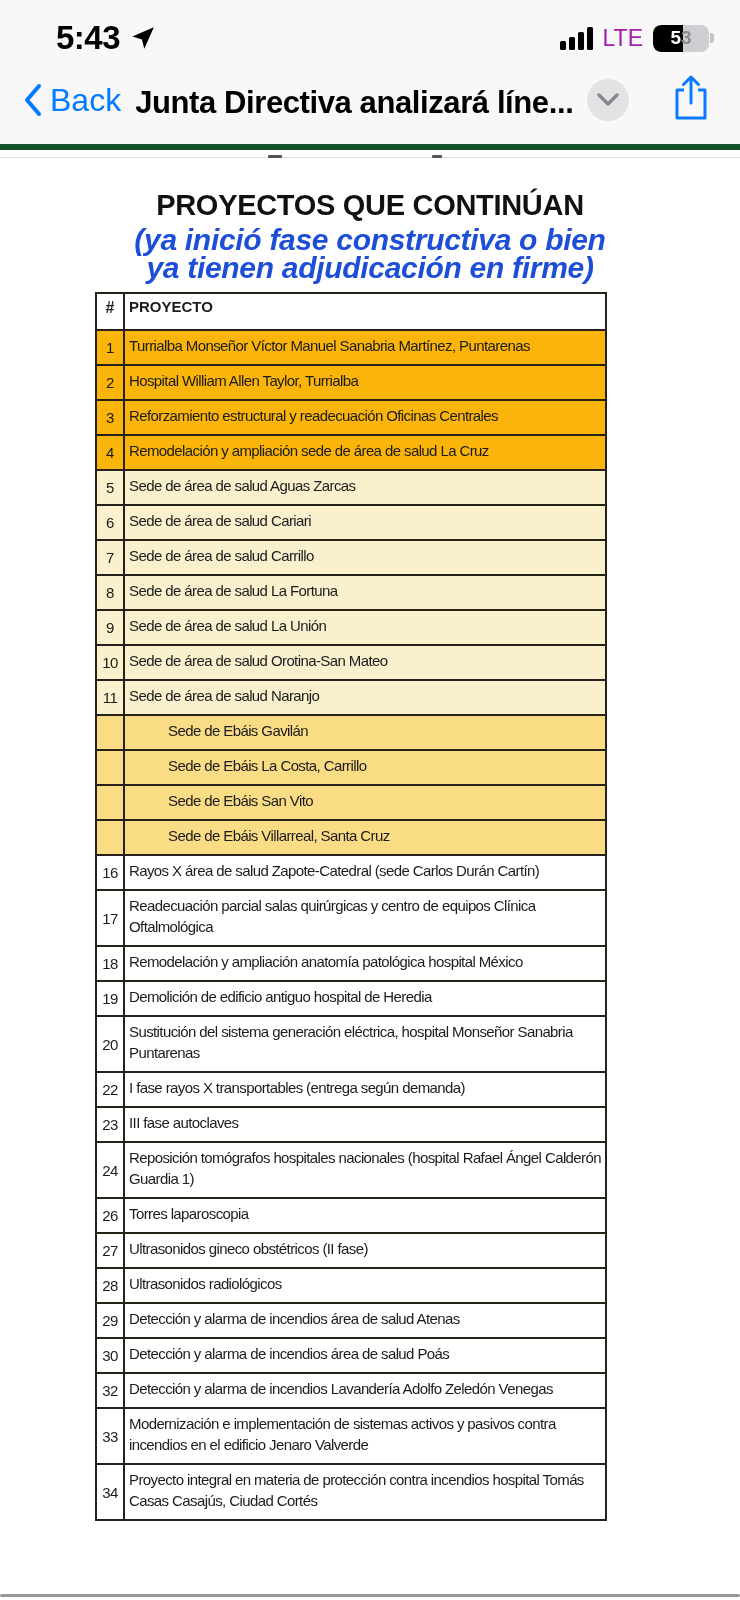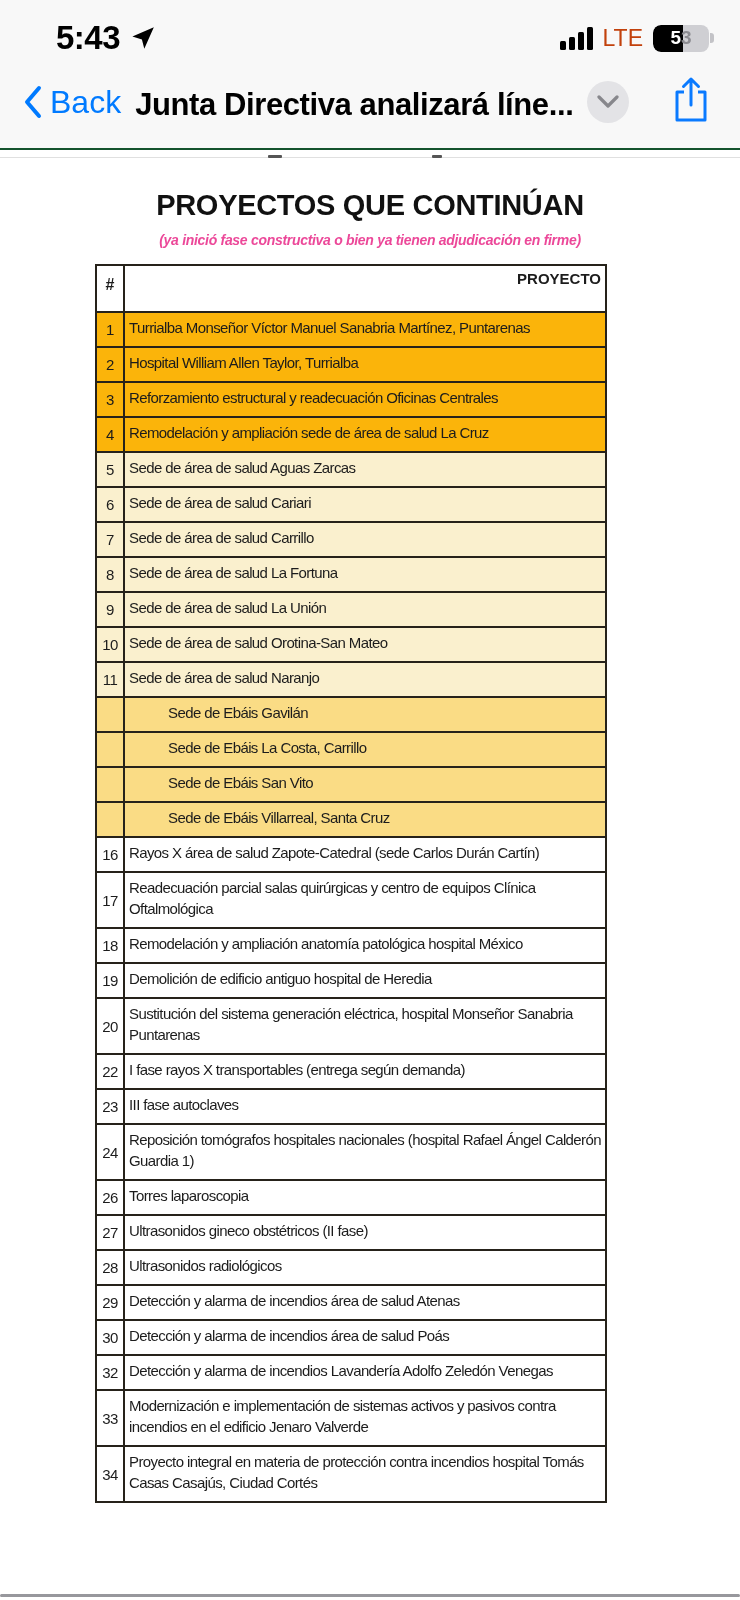--- a/index.html
+++ b/index.html
@@ -27,32 +27,32 @@
   .status-left{display:flex;align-items:center;gap:10px;}
   .time{font-size:33px;font-weight:700;color:#000;letter-spacing:-0.5px;}
   .loc-icon{width:26px;height:26px;display:inline-block;}
   .status-right{display:flex;align-items:center;gap:10px;}
   .signal{display:flex;align-items:flex-end;gap:3px;height:24px;}
   .signal i{display:block;width:6px;background:#000;border-radius:1.5px;}
   .signal i:nth-child(1){height:9px;}
   .signal i:nth-child(2){height:13px;}
   .signal i:nth-child(3){height:18px;}
   .signal i:nth-child(4){height:23px;}
-  .net{font-size:23px;color:#c2410c;letter-spacing:0;}
+  .net{font-size:23px;color:#a21caf;letter-spacing:0;}
   .battery{position:relative;width:56px;height:27px;border-radius:8px;background:#cfcfd3;overflow:hidden;display:flex;}
   .battery .fill{background:#000;height:100%;border-radius:8px 0 0 8px;}
   .battery .digits{position:absolute;inset:0;display:flex;align-items:center;justify-content:center;font-size:19px;font-weight:700;}
   .battery .digits .d1{color:#fff;}
   .battery .digits .d2{color:#8b8b90;}
   .battery-cap{width:4px;height:10px;background:#c3c3c7;border-radius:0 3px 3px 0;margin-left:1px;align-self:center;}
 
   
   .nav-bar{
     height:88px;background:var(--bar-bg);
-    border-bottom:2px solid #14532d;
+    border-bottom:6px solid #14532d;
     display:flex;align-items:center;
     padding:0 28px 6px 22px;
   }
   .back-btn{display:flex;align-items:center;gap:6px;color:var(--accent);cursor:pointer;flex:0 0 auto;}
   .back-btn svg{display:block;}
   .back-label{font-size:32px;}
   .nav-title-wrap{flex:1 1 auto;display:flex;align-items:flex-end;gap:14px;min-width:0;margin-left:14px;}
   .nav-title{font-size:31px;font-weight:600;color:#000;letter-spacing:-0.4px;white-space:nowrap;overflow:hidden;}
   .title-chevron{width:42px;height:42px;border-radius:50%;background:#e3e3e6;display:flex;align-items:center;justify-content:center;flex:0 0 auto;cursor:pointer;}
   .share-btn{flex:0 0 auto;margin-left:18px;cursor:pointer;}
@@ -63,30 +63,30 @@
   .remnant i{position:absolute;bottom:-1px;height:3px;background:#555;border-radius:1px;}
   .remnant i:nth-child(1){left:268px;width:14px;}
   .remnant i:nth-child(2){left:432px;width:10px;}
 
   .doc-title{
     margin-top:31px;text-align:center;
     font-size:29px;font-weight:700;color:#111;letter-spacing:-0.3px;
   }
   .doc-subtitle{
     margin:4px auto 0;width:500px;text-align:center;
-    font-size:14px;font-style:italic;font-weight:600;color:#ec4899;line-height:28px;letter-spacing:-0.3px;
+    font-size:30px;font-style:italic;font-weight:600;color:#1d4ed8;line-height:28px;letter-spacing:-0.3px;
   }
 
   table.projects{
     border-collapse:collapse;margin:10px 0 0 95px;table-layout:fixed;width:512px;
     font-size:15px;color:#1c1c1c;
   }
   table.projects th,table.projects td{border:2px solid var(--table-border);}
   th.h-num{width:28px;font-size:16px;font-weight:700;padding:4px 2px 12px;text-align:center;background:#fff;}
-  th.h-proj{font-size:15px;font-weight:700;padding:4px 4px 24px;text-align:right;background:#fff;letter-spacing:0;}
+  th.h-proj{font-size:15px;font-weight:700;padding:4px 4px 14px;text-align:left;background:#fff;letter-spacing:0;}
   td.num{width:28px;text-align:center;vertical-align:middle;font-size:15px;padding:0 1px;letter-spacing:-0.5px;}
   td.proj{
     padding:4px 4px 8px 4px;vertical-align:top;
     line-height:21px;letter-spacing:-0.6px;position:relative;
   }
   tr.band-orange td{background:var(--row-orange);}
   tr.band-cream td{background:var(--row-cream);}
   tr.band-gold td{background:var(--row-gold);padding-left:43px;}
   tr.band-white td{background:#ffffff;}
 

